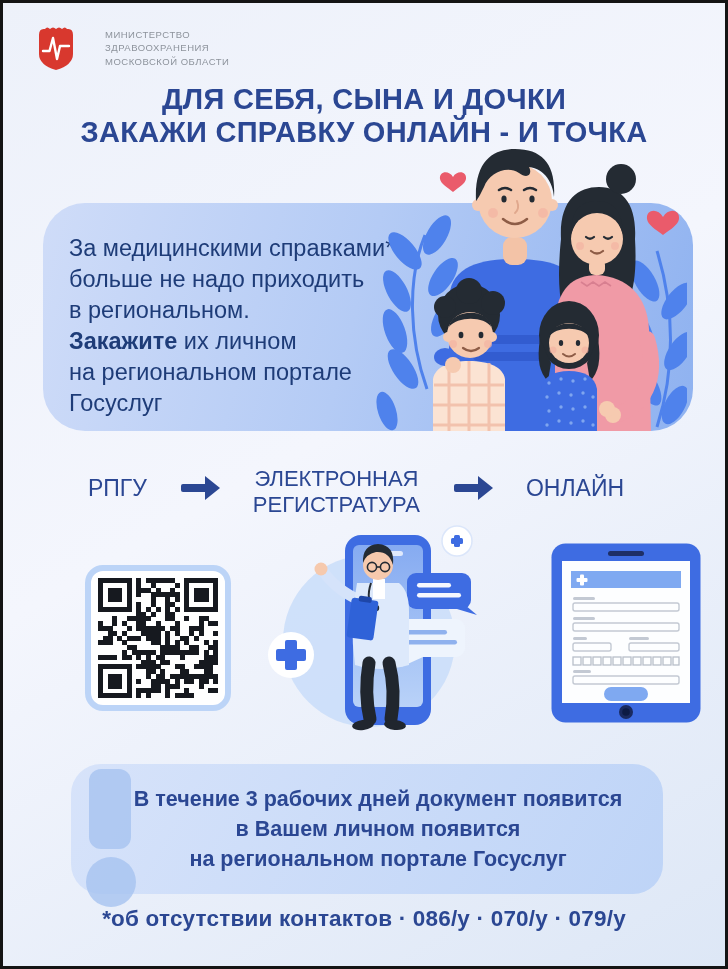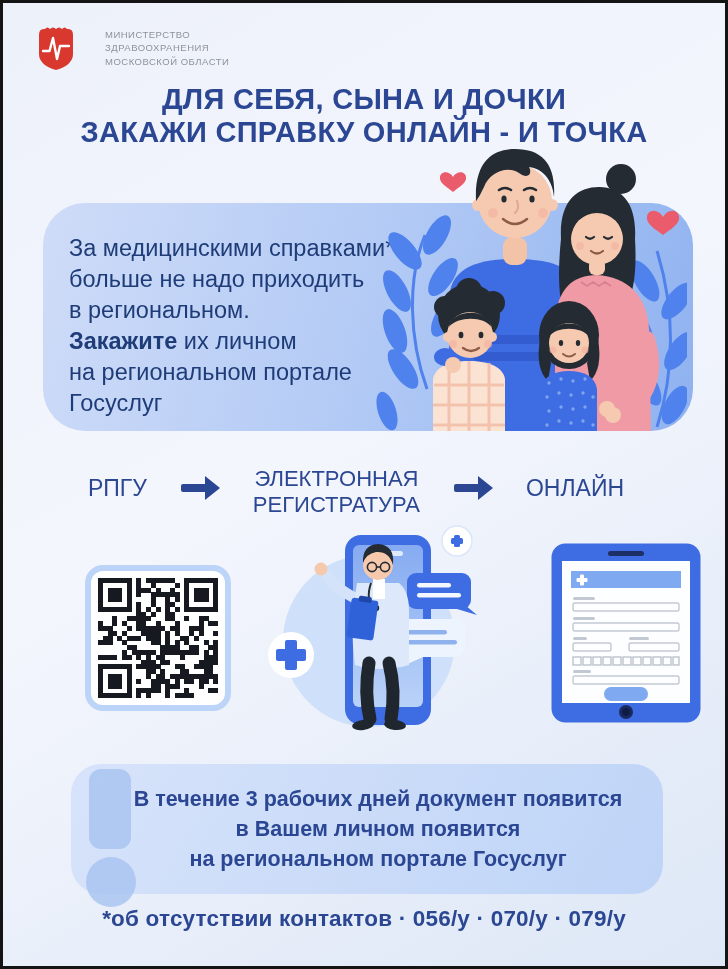--- a/index.html
+++ b/index.html
@@ -651,15 +651,15 @@
   <div class="notice">
     <div class="exc-bar"></div>
     <div class="exc-dot"></div>
     <div class="notice-text">
       <div>В течение 3 рабочих дней документ появится</div>
       <div>в Вашем личном появится</div>
       <div>на региональном портале Госуслуг</div>
     </div>
   </div>
 
-  <div class="footnote">*об отсутствии контактов · 056/у · 070/у · 079/у</div>
+  <div class="footnote">*об отсутствии контактов · 086/у · 070/у · 079/у</div>
 
 </div>
 
 </body></html>

